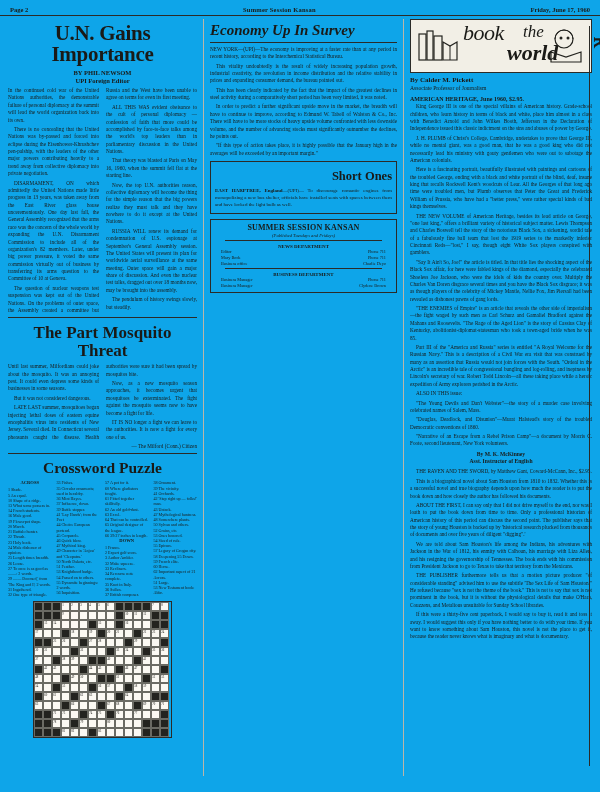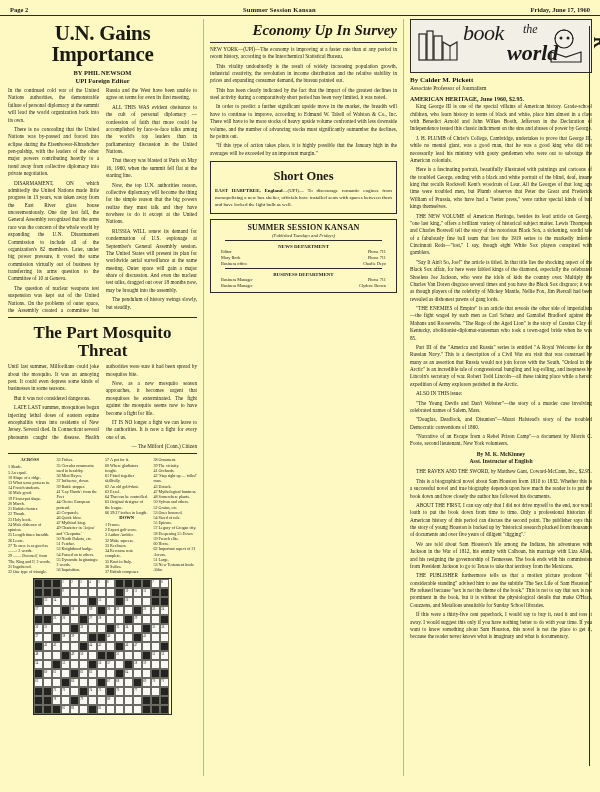--- a/index.html
+++ b/index.html
@@ -5,21 +5,21 @@
   html,body{margin:0;padding:0;}
   body{
     width:600px;height:792px;
     background:#efece3;
     font-family:"Liberation Serif", serif;
     color:#1a1a17;
     overflow:hidden;
   }
   .page{
     position:relative;width:600px;height:792px;
-    background:#fef9c3;
+    background:#0ea5e9;
     padding:0;
     box-sizing:border-box;
   }
   .masthead{
     display:flex;justify-content:space-between;align-items:flex-end;
     font-size:6.5px;padding:6px 10px 2px 10px;
     border-bottom:1px solid #2b2b28;
     font-family:"Liberation Serif",serif;
   }
   .masthead .m-left{font-weight:bold;}
@@ -53,25 +53,25 @@
   }
   p.body.lead{text-indent:0;}
   .hl-sub{
     font-size:17px;font-weight:bold;text-align:center;
     line-height:1.03;margin:6px 0 4px 0;
   }
   .hl-puzzle{
     font-size:15.5px;font-weight:bold;text-align:center;margin:5px 0 3px 0;
   }
   .hl-econ{
-    font-size:15px;font-weight:bold;text-align:right;line-height:1.05;
+    font-size:15px;font-weight:bold;text-align:left;line-height:1.05;
     font-style:italic;margin:4px 0 3px 0;
   }
   .hl-short{
-    font-size:12.5px;font-weight:bold;text-align:center;margin:4px 0 3px 0;
+    font-size:12.5px;font-weight:bold;text-align:right;margin:4px 0 3px 0;
   }
   .clue-cols{
     column-count:4;column-gap:5px;font-size:4.1px;line-height:1.28;
     margin-top:2px;
   }
   .clue-head{font-weight:bold;text-align:center;font-size:4.6px;margin-bottom:1px;}
   .clue{margin:0;}
   .grid{
     margin:4px auto 2px auto;
     display:grid;
@@ -86,21 +86,21 @@
     border:1px solid #2b2b28;
     height:52px;position:relative;overflow:hidden;
     background:#f2efe6;margin-bottom:3px;
   }
   .bw-title{
     position:absolute;left:52px;top:0;
     font-size:22px;font-style:italic;font-weight:normal;
     font-family:"Liberation Serif",serif;letter-spacing:-.5px;
   }
   .bw-the{
-    position:absolute;left:112px;top:2px;font-size:12px;font-style:italic;
+    position:absolute;left:112px;top:2px;font-size:17px;font-style:italic;
   }
   .bw-world{
     position:absolute;left:96px;top:20px;font-size:22px;font-style:italic;font-weight:bold;
   }
   .bw-books{position:absolute;left:6px;top:8px;}
   .bw-face{position:absolute;right:8px;top:6px;}
   .bw-byline{text-align:left;font-size:7px;font-weight:bold;line-height:1.3;margin:2px 0 3px 0;}
   .subhead{
     font-size:6px;font-weight:bold;margin:4px 0 1px 0;text-align:left;
   }
@@ -167,20 +167,21 @@
         <p class="body lead">Until last summer, Milfordians could joke about the mosquito. It was an annoying pest. It could even depress some kinds of businesses in some seasons.</p>
         <p class="body">But it was not considered dangerous.</p>
         <p class="body">LATE LAST summer, mosquitoes began injecting lethal doses of eastern equine encephalitis virus into residents of New Jersey. Several died. In Connecticut several pheasants caught the disease. Health authorities were sure it had been spread by mosquitos bite.</p>
         <p class="body">Now, as a new mosquito season approaches, it becomes urgent that mosquitoes be exterminated. The fight against the mosquito seems now to have become a fight for life.</p>
         <p class="body">IT IS NO longer a fight we can leave to the authorities. It is now a fight for every one of us.</p>
         <p class="body" style="text-align:right">— The Milford (Conn.) Citizen</p>
       </div>
 
       <div class="rule"></div>
 
+      <div class="hl-puzzle">Crossword Puzzle</div>
 
       <div class="clue-cols">
         <div>
           <div class="clue-head">ACROSS</div>
           <p class="clue">1 Shade.</p>
           <p class="clue">5 An equal.</p>
           <p class="clue">10 Shape of a ridge.</p>
           <p class="clue">13 What some possess in.</p>
           <p class="clue">14 French students.</p>
           <p class="clue">16 Male good.</p>

